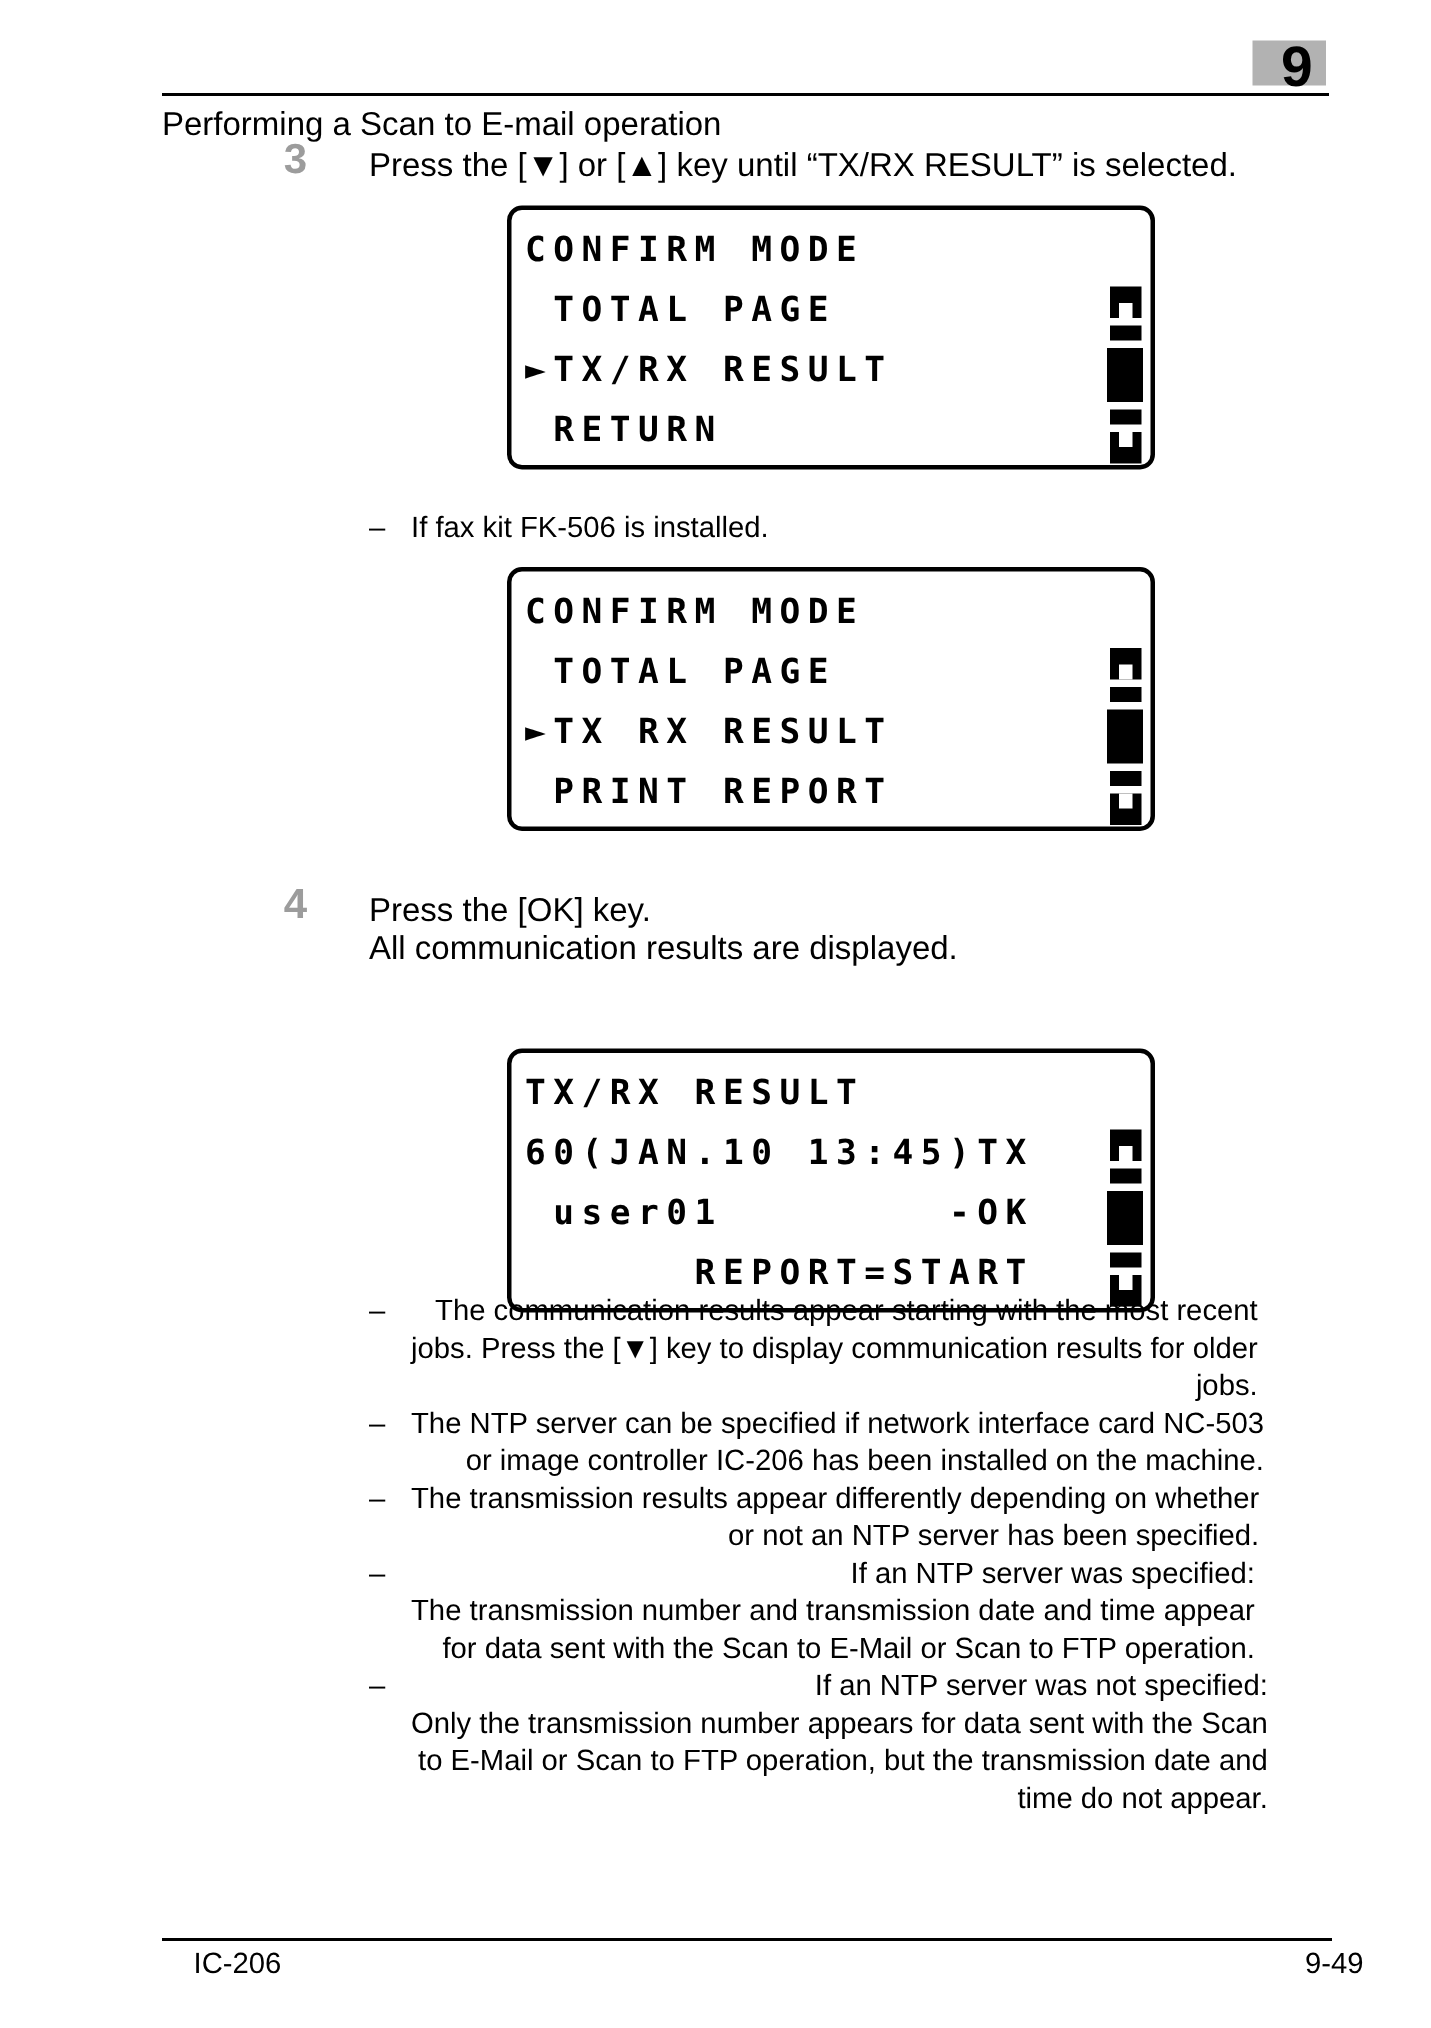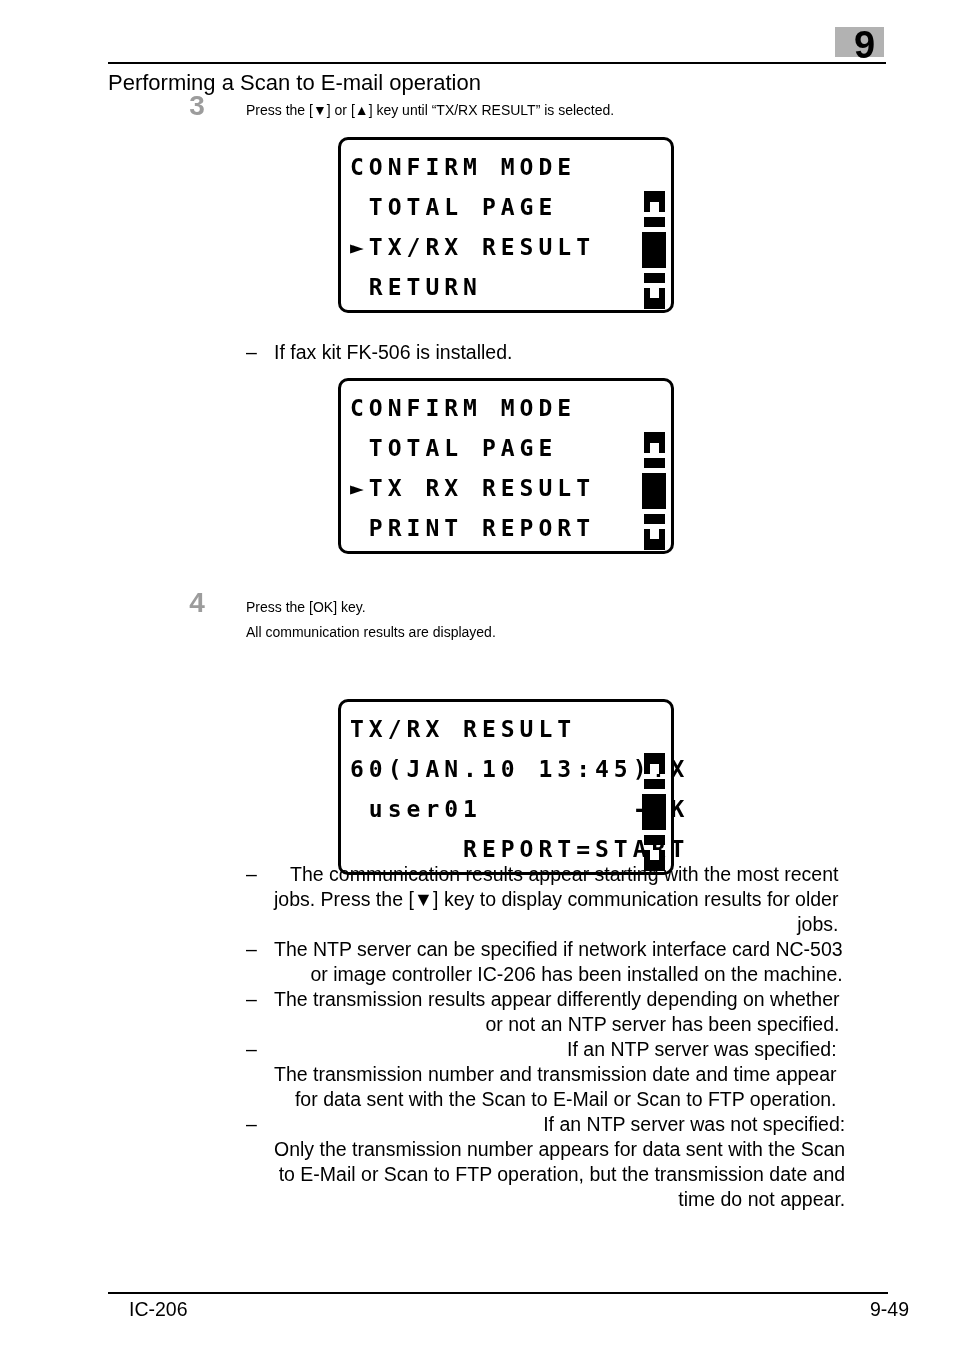--- a/index.html
+++ b/index.html
@@ -11,31 +11,31 @@
 
   
   .header-title { left:108px; top:34px; font-size:22px;margin-top:36px; }
   .chapter-box { left:835px; top:27px; width:49px; height:30px; background:#b2b2b2; }
   .chapter-number { left:854px; top:28px; font-size:38px; font-weight:bold; line-height:34px; }
   .rule { background:#000; height:2px; }
   .header-rule { left:108px; top:62px; width:778px; }
 
   
   .step-number { width:26px; text-align:center; font-size:28px; font-weight:bold; color:#9c9c9c; line-height:28px; }
-  .step-text { font-size:14px; line-height:24.5px; white-space:pre-line; }
+  .step-text { font-size:22px; line-height:24.5px; white-space:pre-line; }
 
   
   .note-row { display:flex; font-size:19.5px; line-height:25px; }
   .note-row .dash { width:28px; flex:none; }
   .note-row .note-text { white-space:pre-line;text-align:right; }
   .bullets { display:flex; flex-direction:column; }
 
   
   .lcd {
-    left:338px; width:336px; height:176px; box-sizing:border-box;
+    left:338px; width:432px; height:176px; box-sizing:border-box;
     border:3px solid #000; border-radius:10px; background:#fff;
     font-family:"DejaVu Sans Mono","DejaVu Sans",monospace; font-weight:bold;
     font-size:23px; letter-spacing:5px; line-height:40px;
     padding:7px 0 0 9px;
   }
   .lcd .line { white-space:pre; height:40px; }
 
   .scrollbar {
     position:absolute; top:51px; right:5px; width:24px;
     display:flex; flex-direction:column; align-items:center;

